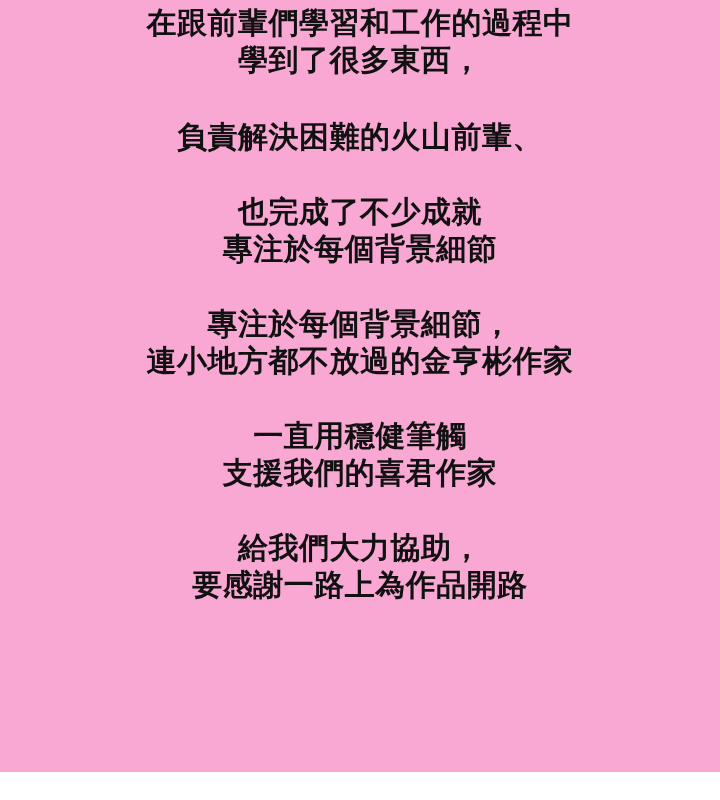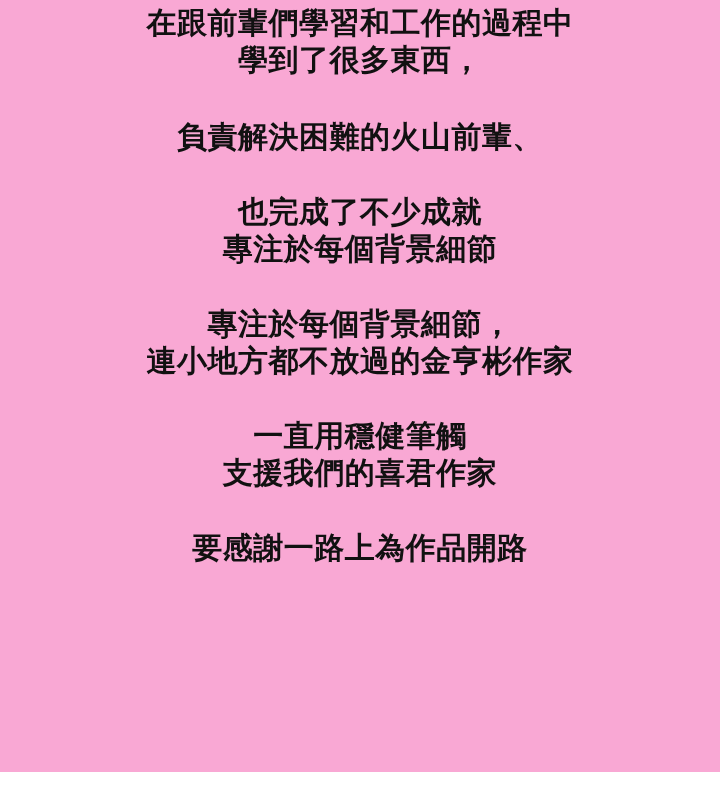--- a/index.html
+++ b/index.html
@@ -78,16 +78,17 @@
   <div class="gap-medium"></div>
 
   <div class="block">
     <span class="line">一直用穩健筆觸</span>
     <span class="line">支援我們的喜君作家</span>
   </div>
 
   <div class="gap-medium"></div>
 
   <div class="block">
+    <span class="line">給我們大力協助，</span>
     <span class="line">要感謝一路上為作品開路</span>
   </div>
 
 </div>
 
 </body></html>

